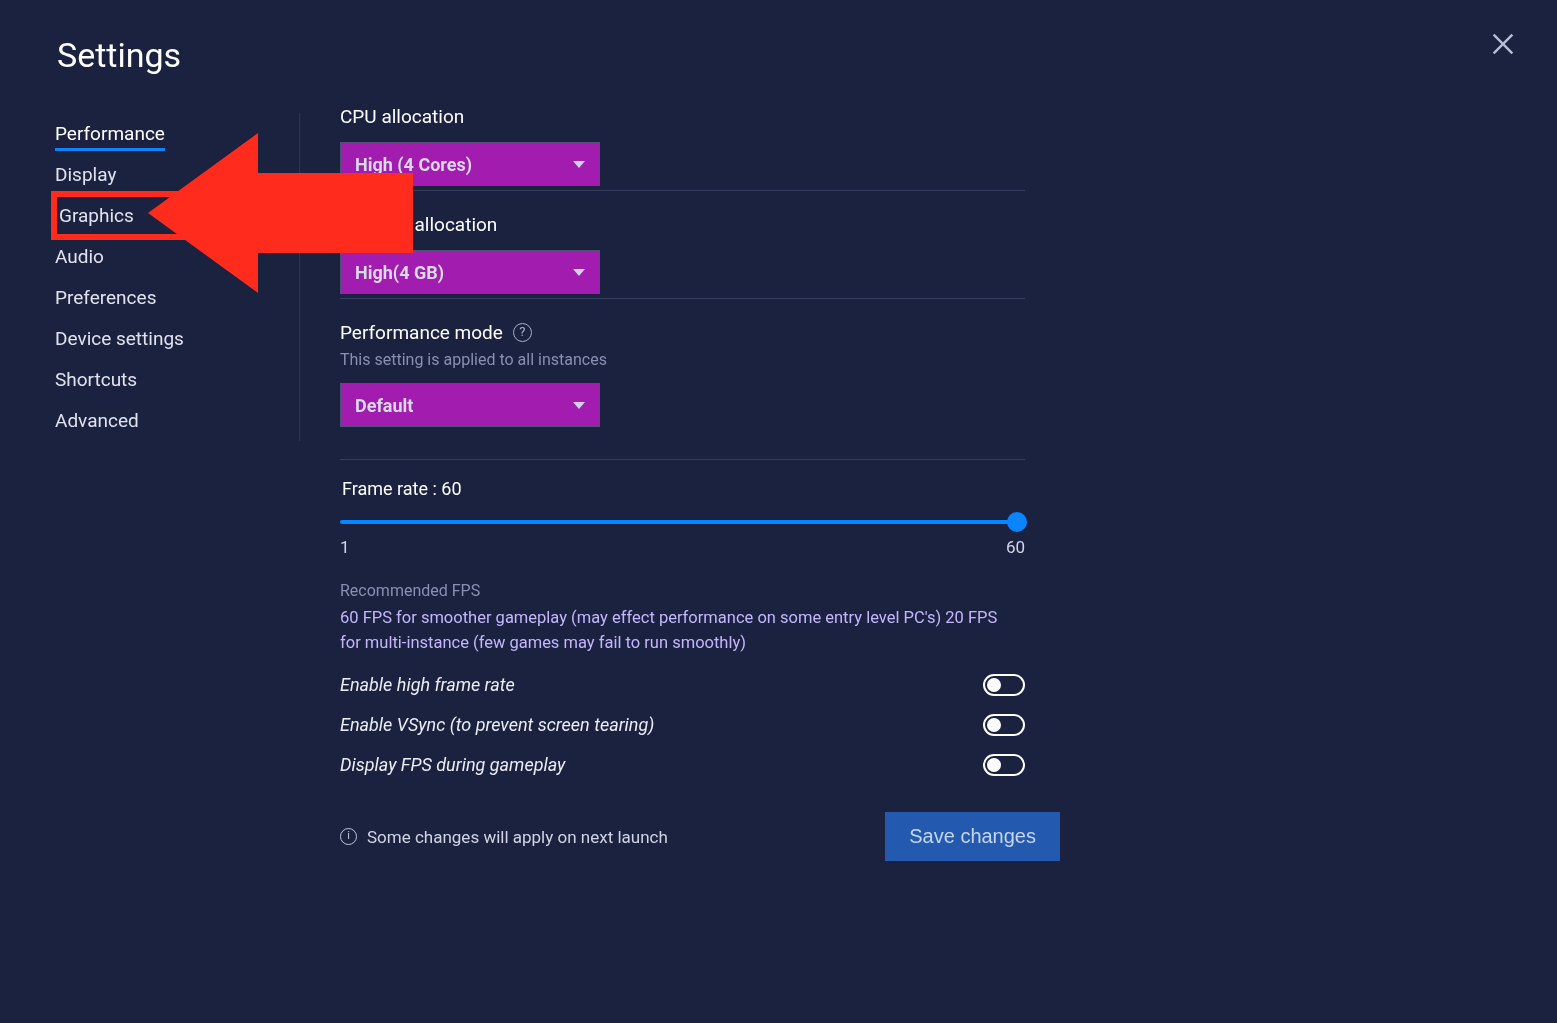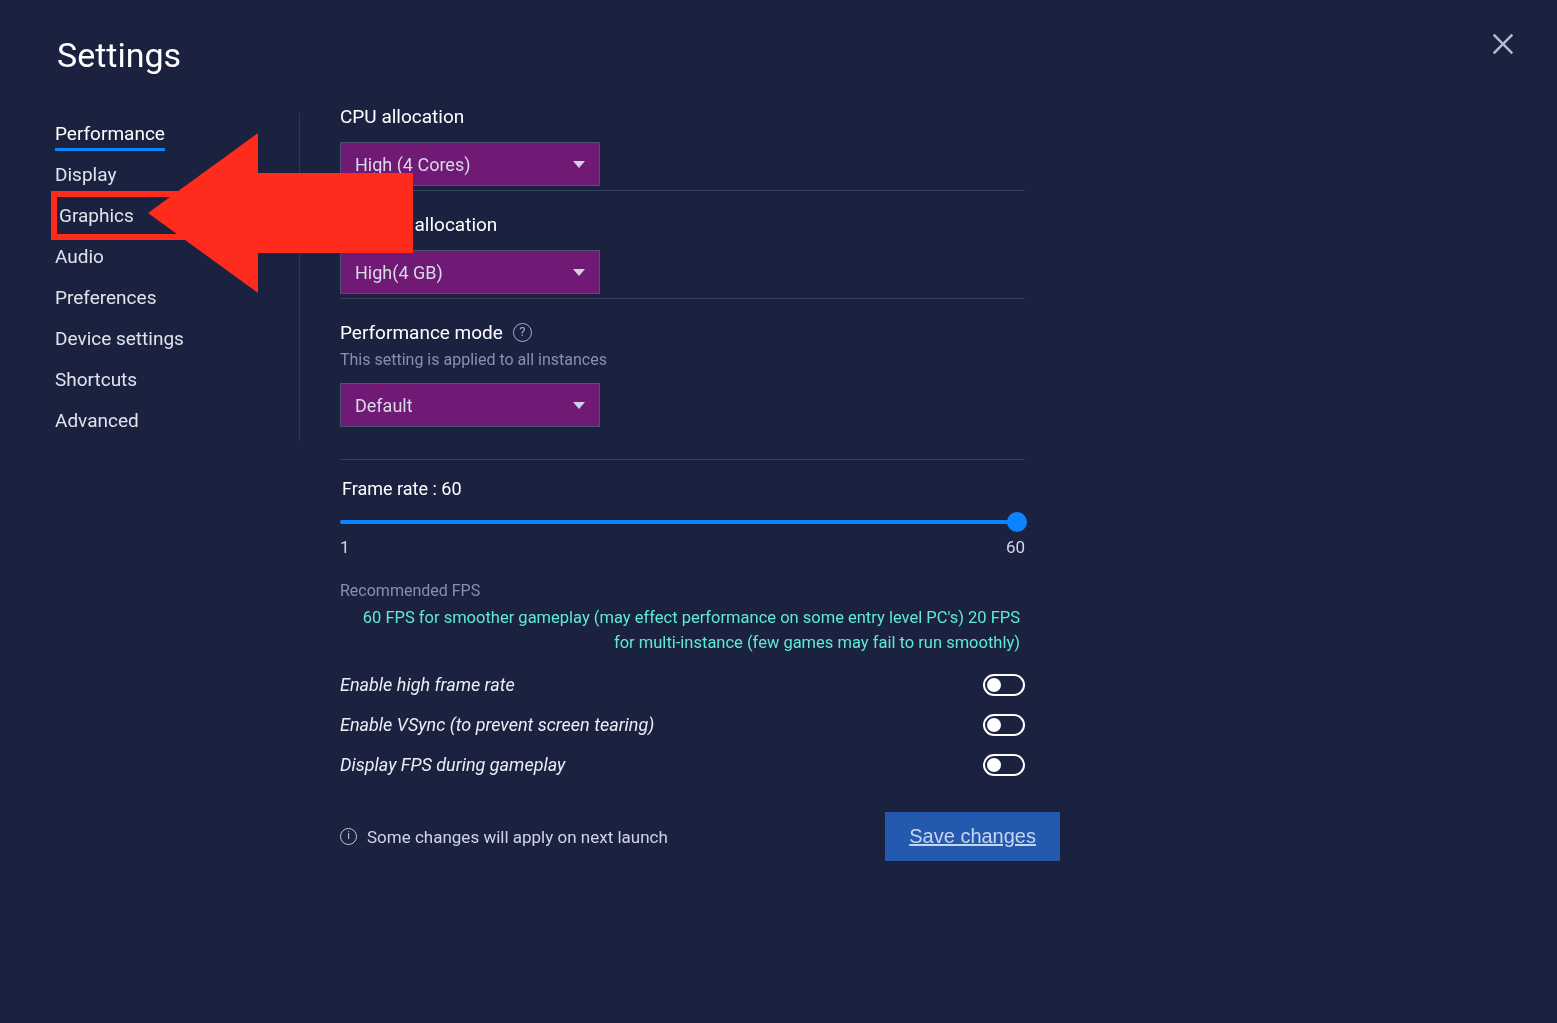--- a/index.html
+++ b/index.html
@@ -88,28 +88,29 @@
     font-size: 13px;
     line-height: 16px;
     text-align: center;
     cursor: pointer;
   }
 
   .select {
     width: 260px;
     height: 44px;
     border: 1px solid #4b5475;
-    background: #701a75;
+    background: #a21caf;
     display: flex;
     align-items: center;
     justify-content: space-between;
     padding: 0 14px;
     font-size: 18px;
     color: #d7dae7;
     cursor: pointer;
+    font-weight: bold;
   }
   .select .caret {
     width: 0; height: 0;
     border-left: 6px solid transparent;
     border-right: 6px solid transparent;
     border-top: 7px solid #cfd3e4;
   }
   .slider-lbl { font-size: 18px; color: #fff; margin-bottom: 14px; padding-left: 2px; }
   .slider {
     position: relative; height: 18px; margin-bottom: 6px;
@@ -119,21 +120,21 @@
     background: #0a84ff; border-radius: 2px;
   }
   .thumb {
     position: absolute; right: -2px; top: -1px;
     width: 20px; height: 20px; border-radius: 50%;
     background: #0a84ff;
     cursor: pointer;
   }
   .range-labels { display: flex; justify-content: space-between; font-size: 17px; color: #d2d6e6; margin-top: 6px;}
   .rec-head { font-size: 16px; color: #8790b0; margin-top: 24px; }
-  .rec-body { font-size: 16.5px; color: #5eead4; margin-top: 6px; line-height: 1.5; max-width: 680px; text-align: right;}
+  .rec-body { font-size: 16.5px; color: #c4b5fd; margin-top: 6px; line-height: 1.5; max-width: 680px;}
 
   .toggle-row {
     display: flex; align-items: center; justify-content: space-between;
     margin-top: 18px;
     font-style: italic;
   }
   .toggle-row:first-of-type { margin-top: 24px; }
   .toggle-label { font-size: 18px; color: #eceef6; }
   .toggle {
     width: 42px; height: 22px; border-radius: 11px;
@@ -162,21 +163,20 @@
     width: 17px; height: 17px; border: 1.5px solid #c1c6dc; border-radius: 50%;
     font-size: 11px; line-height: 14px; text-align: center; color: #c1c6dc;
   }
   .save {
     background: #2459b0;
     color: #c6d6f2;
     font-size: 20px;
     padding: 13px 24px;
     border: none;
     cursor: pointer;
-    text-decoration: underline;
   }
 
   .big-arrow {
     position: absolute;
     top: 133px;
     left: 148px;
     pointer-events: none;
   }
   .big-arrow svg { display: block; }
 </style>

